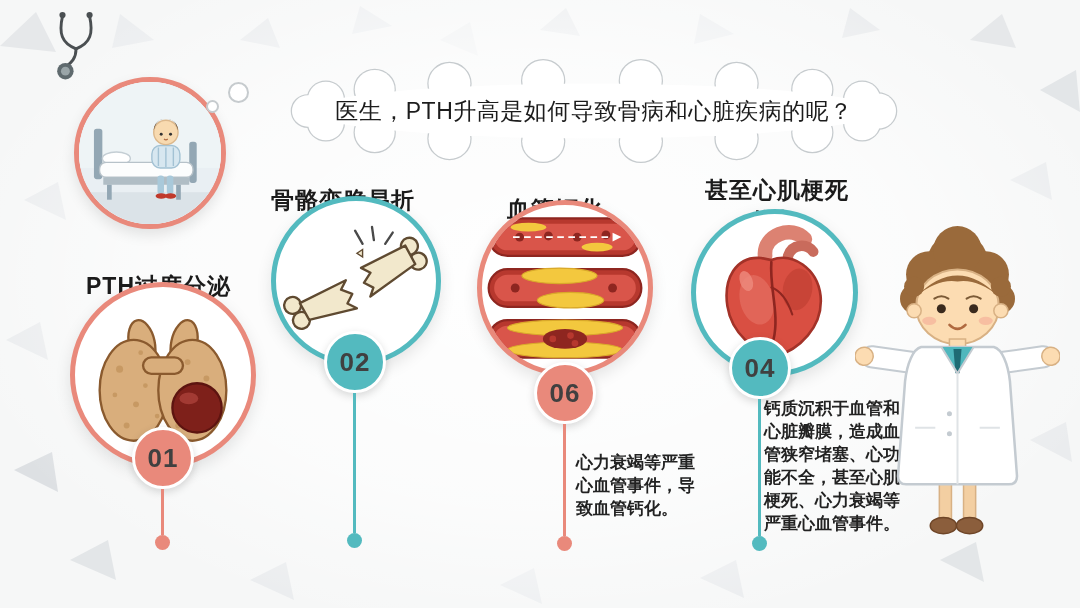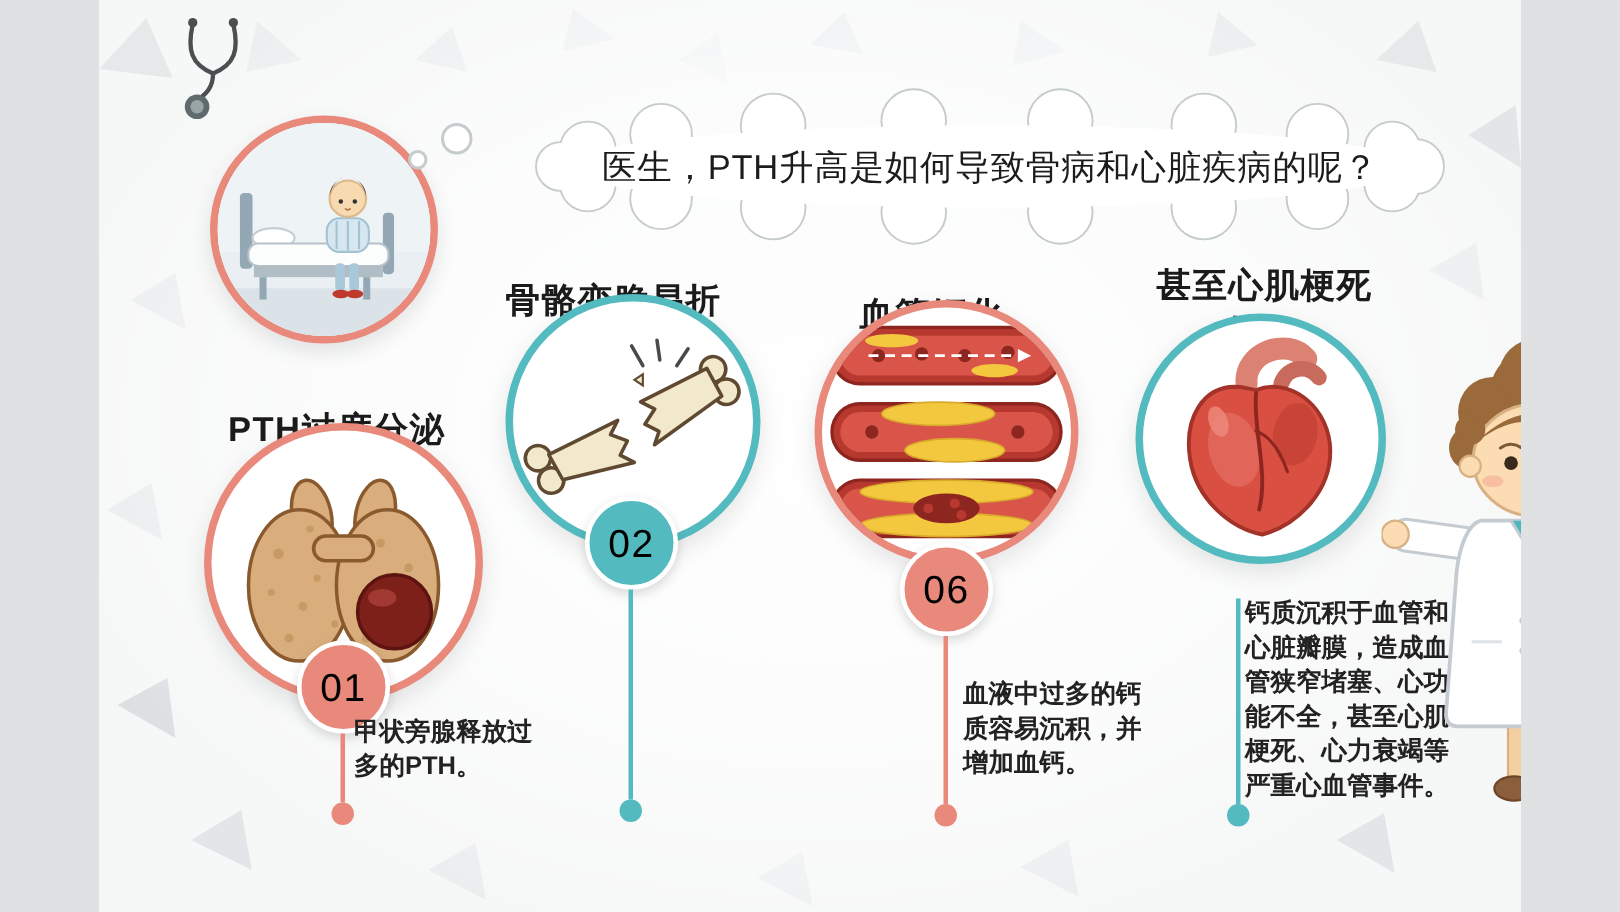--- a/index.html
+++ b/index.html
@@ -3,21 +3,21 @@
 <meta charset="utf-8">
 <style>
   :root{
     --coral:#E9897B;
     --teal:#53BABF;
     --ink:#1b1b1b;
     --outline:#c6cbce;
   }
   *{box-sizing:border-box;}
   body{margin:0;background:#dfe1e3;font-family:"Liberation Sans","DejaVu Sans",sans-serif;}
-  .stage{position:relative;width:948px;height:608px;margin:0 auto;background:#f6f7f7;overflow:hidden;}
+  .stage{position:relative;width:1080px;height:608px;margin:0 auto;background:#f6f7f7;overflow:hidden;}
   .bg-svg{position:absolute;inset:0;width:100%;height:100%;}
   .soft-center{position:absolute;inset:0;
     background:radial-gradient(ellipse at 50% 46%, rgba(255,255,255,.95) 0%, rgba(255,255,255,.6) 48%, rgba(255,255,255,0) 78%);}
   .abs{position:absolute;}
 
   
   .stetho{left:48px;top:8px;width:58px;height:78px;}
   .stetho svg{width:100%;height:100%;}
 
   
@@ -35,22 +35,22 @@
   .cloud{left:280px;top:66px;width:628px;height:90px;}
   .cloud svg{width:100%;height:100%;overflow:visible;}
   .cloud-text{position:absolute;inset:0;display:flex;align-items:center;justify-content:center;
     font-size:23px;font-weight:500;color:#1c1c1c;letter-spacing:.5px;}
 
   
   .step-title{font-size:23px;font-weight:700;color:var(--ink);letter-spacing:1px;white-space:pre-line;}
   .step-circle{border-radius:50%;background:#fff;overflow:hidden;
     box-shadow:0 6px 16px rgba(0,0,0,.10);}
   .step-circle svg{width:100%;height:100%;display:block;}
-  .badge{width:62px;height:62px;border-radius:50%;border:3px solid #fff;color:#000000;
-    display:flex;align-items:center;justify-content:center;font-size:26px;font-weight:400;
+  .badge{width:62px;height:62px;border-radius:50%;border:3px solid #fff;color:#404040;
+    display:flex;align-items:center;justify-content:center;font-size:26px;font-weight:700;
     letter-spacing:1px;box-shadow:0 3px 8px rgba(0,0,0,.15);}
   .connector{width:3px;}
   .enddot{width:15px;height:15px;border-radius:50%;}
   .step-desc{font-size:17px;line-height:1.35;font-weight:600;color:#222;}
 
   .bd-coral{border:5px solid var(--coral);}
   .bd-teal{border:5px solid var(--teal);}
   .bg-coral{background:var(--coral);}
   .bg-teal{background:var(--teal);}
 
@@ -215,21 +215,20 @@
           <circle cx="56" cy="56" r="2"></circle>
           <circle cx="94" cy="96" r="2"></circle>
       </g>
       <circle cx="104" cy="103" r="21" fill="#7E201A" stroke="#5d1410" stroke-width="2"></circle>
       <ellipse cx="97" cy="95" rx="8" ry="5" fill="#a84038" opacity="0.85"></ellipse>
     </svg>
   </div>
   <div class="abs badge bg-coral b1">01</div>
   <div class="abs connector bg-coral l1"></div>
   <div class="abs enddot bg-coral d1"></div>
-  <div class="abs step-desc p1">甲状旁腺释放过多的PTH。</div>
 
   <div class="abs step-title t2">骨骼变脆易折</div>
   <div class="abs step-circle bd-teal c2">
     <svg viewBox="0 0 170 135">
       <g transform="rotate(-18 55 95)" fill="#F2E8CC" stroke="#5f4a31" stroke-width="2.5" stroke-linejoin="round">
         <circle cx="20" cy="82" r="9"></circle>
         <circle cx="24" cy="100" r="9"></circle>
         <polygon points="28,82 82,74 74,82 84,90 76,98 84,106 32,102"></polygon>
       </g>
       <g transform="rotate(-18 115 55)" fill="#F2E8CC" stroke="#5f4a31" stroke-width="2.5" stroke-linejoin="round">
@@ -277,36 +276,37 @@
       <ellipse cx="75" cy="131" rx="52" ry="7" fill="#F3C83E" stroke="#D9A92A" stroke-width="1"></ellipse>
       <ellipse cx="75" cy="121" rx="20" ry="9" fill="#8E2620"></ellipse>
       <circle cx="64" cy="121" r="3" fill="#B7382E"></circle>
         <circle cx="80" cy="118" r="3" fill="#B7382E"></circle>
       <circle cx="84" cy="125" r="3" fill="#B7382E"></circle>
     </svg>
   </div>
   <div class="abs badge bg-coral b3">06</div>
   <div class="abs connector bg-coral l3"></div>
   <div class="abs enddot bg-coral d3"></div>
-  <div class="abs step-desc p3">血液中过多的钙质容易沉积，并增加血钙。</div>
+  <div class="abs step-desc p3">心力衰竭等严重心血管事件，导致血管钙化。</div>
 
   <div class="abs step-title t4">甚至心肌梗死
 增加</div>
   <div class="abs step-circle bd-teal c4">
     <svg viewBox="0 0 150 150">
       <path d="M66,40 C64,20 92,10 104,24" fill="none" stroke="#DC8272" stroke-width="14" stroke-linecap="round"></path>
       <path d="M88,40 C92,28 106,28 112,36" fill="none" stroke="#C96B5C" stroke-width="10" stroke-linecap="round"></path>
       <path d="M62,42 C38,40 26,62 30,88 C34,114 56,132 76,136 C98,130 122,108 119,78 C116,52 92,36 72,44 Z" fill="#D94F42" stroke="#A33228" stroke-width="2.5"></path>
       <ellipse cx="58" cy="82" rx="16" ry="24" fill="#E2695C" opacity="0.85" transform="rotate(-14 58 82)"></ellipse>
       <ellipse cx="97" cy="72" rx="14" ry="20" fill="#C84437" transform="rotate(10 97 72)"></ellipse>
       <path d="M72,46 C70,70 80,96 74,120" fill="none" stroke="#8E2620" stroke-width="2.5" stroke-linecap="round"></path>
       <path d="M72,70 C82,74 88,84 92,96" fill="none" stroke="#8E2620" stroke-width="2" stroke-linecap="round"></path>
       <ellipse cx="48" cy="64" rx="6" ry="10" fill="#EE8B7E" opacity="0.8" transform="rotate(-20 48 64)"></ellipse>
     </svg>
   </div>
+  <div class="abs badge bg-teal b4">04</div>
   <div class="abs connector bg-teal l4"></div>
   <div class="abs enddot bg-teal d4"></div>
   <div class="abs step-desc p4">钙质沉积于血管和心脏瓣膜，造成血管狭窄堵塞、心功能不全，甚至心肌梗死、心力衰竭等严重心血管事件。</div>
 
   <div class="abs doctor">
     <svg viewBox="0 0 200 345">
       <g fill="#9A6A3B">
         <circle cx="100" cy="42" r="30"></circle>
           <circle cx="72" cy="54" r="23"></circle>
           <circle cx="128" cy="54" r="23"></circle>

